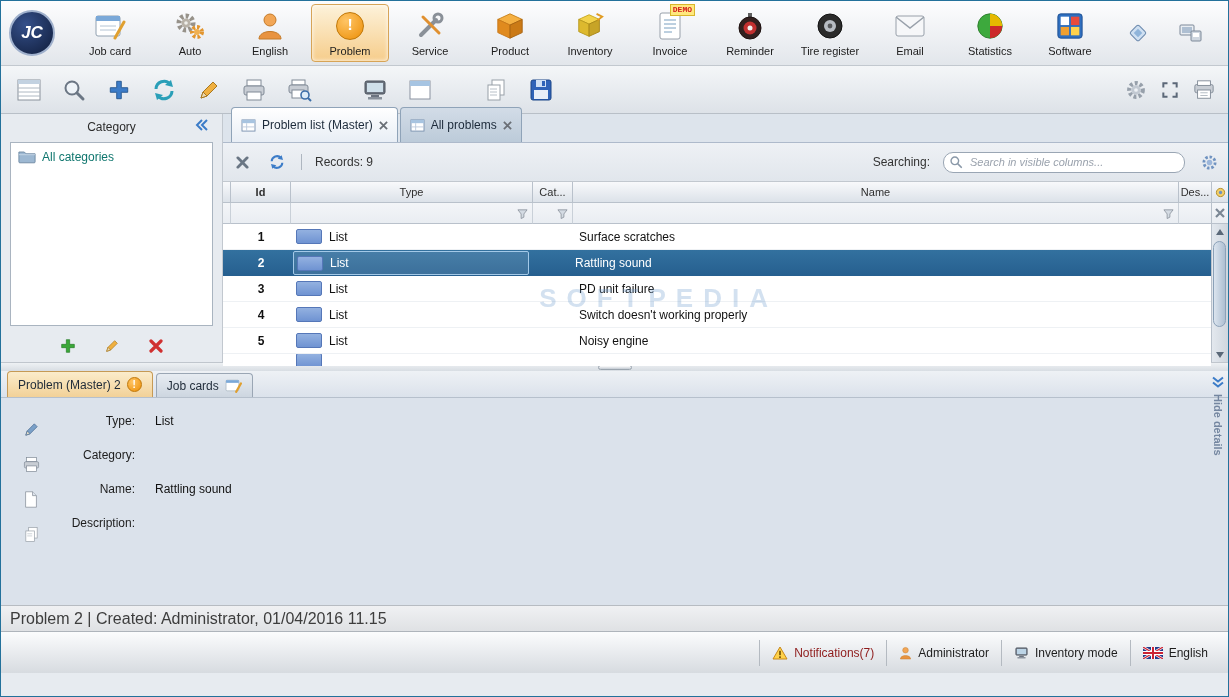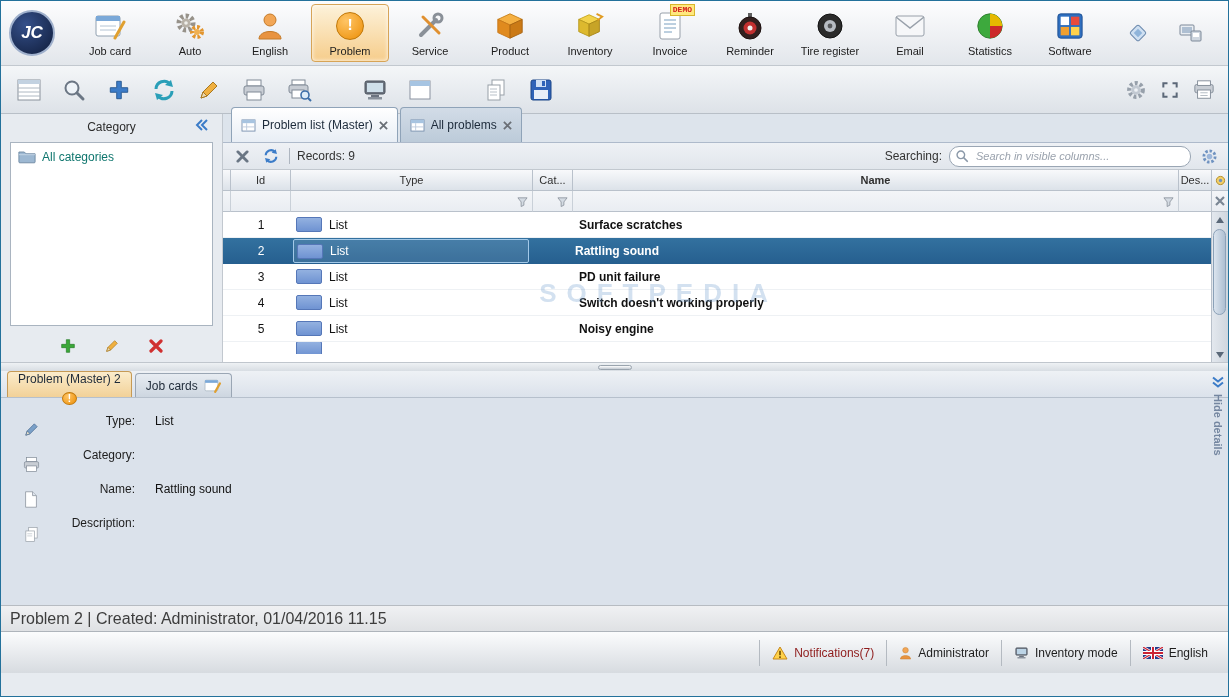--- a/index.html
+++ b/index.html
@@ -43,40 +43,40 @@
   .category-list { flex:1; margin:2px 9px 4px; background:#fff; border:1px solid #a9b4c0; padding:5px; overflow:hidden; }
   .cat-item { display:flex; align-items:flex-end; gap:6px; font-size:12px; color:#0f766e; padding:1px 2px; }
   .sidebar-actions { height:32px; display:flex; align-items:center; justify-content:center; gap:22px; }
   .mini-btn { width:22px; height:22px; display:flex; align-items:center; justify-content:center; }
 
   
   .main-panel { flex:1; min-width:0; display:flex; flex-direction:column; }
   .doc-tabs { height:28px; display:flex; align-items:flex-end; padding-left:8px; gap:2px; background:#dde4ec; }
   .doc-tab { height:25px; display:flex; align-items:center; gap:6px; padding:17px 9px; border:1px solid #8fa3b8; border-bottom:none; border-radius:4px 4px 0 0; background:linear-gradient(#d2dce7,#bccbd9); font-size:12px; color:#1c2a3a; }
   .doc-tab.active { background:linear-gradient(#ffffff,#e8eef5); height:27px; }
-  .list-toolbar { height:28px; background:linear-gradient(#eef1f5,#e1e6ec); border-top:1px solid #aebacb; border-bottom:1px solid #c2c8cf; display:flex; align-items:center; padding:0 8px; gap:7px; font-size:12px; color:#333; }
+  .list-toolbar { height:40px; background:linear-gradient(#eef1f5,#e1e6ec); border-top:1px solid #aebacb; border-bottom:1px solid #c2c8cf; display:flex; align-items:center; padding:0 8px; gap:13px; font-size:12px; color:#333; }
   .lt-sep { width:1px; height:16px; background:#aeb6c0; }
   .search-wrap { position:relative; width:242px; height:21px; }
   .search-wrap input { width:100%; height:100%; border:1px solid #9aa6b4; border-radius:10px; padding:0 8px 1px 26px; font-size:11px; font-style:italic; color:#333; background:#fff; font-family:"Liberation Sans",sans-serif; }
   .search-wrap input::placeholder { color:#9aa2ad; font-style:italic; }
   .search-glass { position:absolute; left:6px; top:3px; }
 
   
   .grid-zone { flex:1; display:flex; min-height:0; background:#fff; }
   .grid { flex:1; min-width:0; display:flex; flex-direction:column; position:relative; }
   .grid-head, .filter-row, .grid-row { display:flex; flex:none; }
   .grid-head { height:21px; }
   .gh-cell { background:linear-gradient(#f8f9fb,#dce2e9); border-right:1px solid #b9c1cb; border-bottom:1px solid #b9c1cb; display:flex; align-items:center; justify-content:center; font-size:11px; color:#2f2f2f; overflow:hidden; white-space:nowrap; }
   .filter-row { height:21px; }
   .f-cell { background:linear-gradient(#f3f5f8,#e9edf2); border-right:1px solid #c9d0d8; border-bottom:1px solid #b9c1cb; display:flex; align-items:center; justify-content:flex-end; padding-right:4px; }
   .col-gutter { width:8px; }
-  .col-id { width:60px; }
+  .col-id { width:60px;font-weight:bold; }
   .col-type { width:242px; }
   .col-cat { width:40px; }
-  .col-name { flex:1; min-width:0;font-weight:bold; }
+  .col-name { flex:1; min-width:0; }
   .col-des { width:32px; border-right:none; }
   .grid-row { height:26px; font-size:12px; color:#111; background:#fff; border-bottom:1px solid #eef1f4; align-items:center; }
   .grid-row .col-id { text-align:center; }
   .cell-type { display:flex; align-items:center; gap:7px; padding-left:5px; height:100%; }
   .swatch { width:26px; height:15px; border-radius:2px; background:linear-gradient(#93b1e0,#6f93d2); border:1px solid #5577b8; flex:none; }
   .cell-name { padding-left:6px; overflow:hidden; white-space:nowrap; }
   .grid-row.selected { background:linear-gradient(#33719f,#265f8f); color:#fff; border-bottom:none; }
   .grid-row.selected .cell-type { border:1px solid #a3c9e8; border-radius:2px; background:rgba(255,255,255,.10); margin:1px 0 1px 2px; padding-left:3px; height:24px; width:236px; }
   .grid-row.partial { height:12px; overflow:hidden; border-bottom:none; }
   .watermark { position:absolute; left:32%; top:56%; font-size:26px; letter-spacing:10px; color:rgba(110,155,205,.30); font-weight:bold; pointer-events:none; }
@@ -92,21 +92,21 @@
   .arrow-down { width:0; height:0; border-left:4px solid transparent; border-right:4px solid transparent; border-top:6px solid #5a6878; }
 
   
   .splitter { height:9px; background:linear-gradient(#eef1f4,#d8dde3); border-top:1px solid #c0c6cd; display:flex; align-items:center; justify-content:center; }
   .splitter-grip { width:34px; height:5px; border-radius:3px; background:linear-gradient(#fdfdfd,#c3cad2); border:1px solid #9aa4ae; }
 
   
   .details { height:234px; background:#dbe2eb; position:relative; }
   .detail-tabs { height:27px; display:flex; align-items:flex-end; padding-left:6px; gap:3px; background:linear-gradient(#eef1f5,#dbe2eb); border-bottom:1px solid #b6c0cc; }
   .detail-tab { height:24px; display:flex; align-items:center; gap:6px; padding:0 10px; font-size:12px; color:#1e2a38; border:1px solid #9aa6b4; border-bottom:none; border-radius:4px 4px 0 0; background:linear-gradient(#e7ecf2,#cdd6e0); }
-  .detail-tab.active { background:linear-gradient(#fbeccb,#f2d198); border-color:#c69a55; height:26px;flex-direction:column; }
+  .detail-tab.active { background:linear-gradient(#fbeccb,#f2d198); border-color:#c69a55; height:26px; }
   .mini-problem { width:15px; height:15px; border-radius:50%; background:radial-gradient(circle at 35% 30%,#ffc566,#ec8e05); border:1px solid #c07708; color:#fff; font-weight:bold; font-size:10px; display:flex; align-items:center; justify-content:center; }
   .detail-body { display:flex; padding:16px 8px 0 8px; }
   .detail-icons { width:44px; display:flex; flex-direction:column; align-items:center; gap:13px; padding-top:4px; }
   .detail-fields { display:grid; grid-template-columns:82px auto; column-gap:12px; row-gap:7px; font-size:12px; align-content:start;gap:20px; }
   .df-label { text-align:right; color:#1d1d1d; }
   .df-value { color:#111; min-height:14px; }
   .hide-details { position:absolute; right:1px; top:4px; width:18px; display:flex; flex-direction:column; align-items:center; gap:5px; }
   .hide-details .vtext { writing-mode:vertical-rl; font-size:11px; font-weight:bold; color:#7486a0; }
 
   

